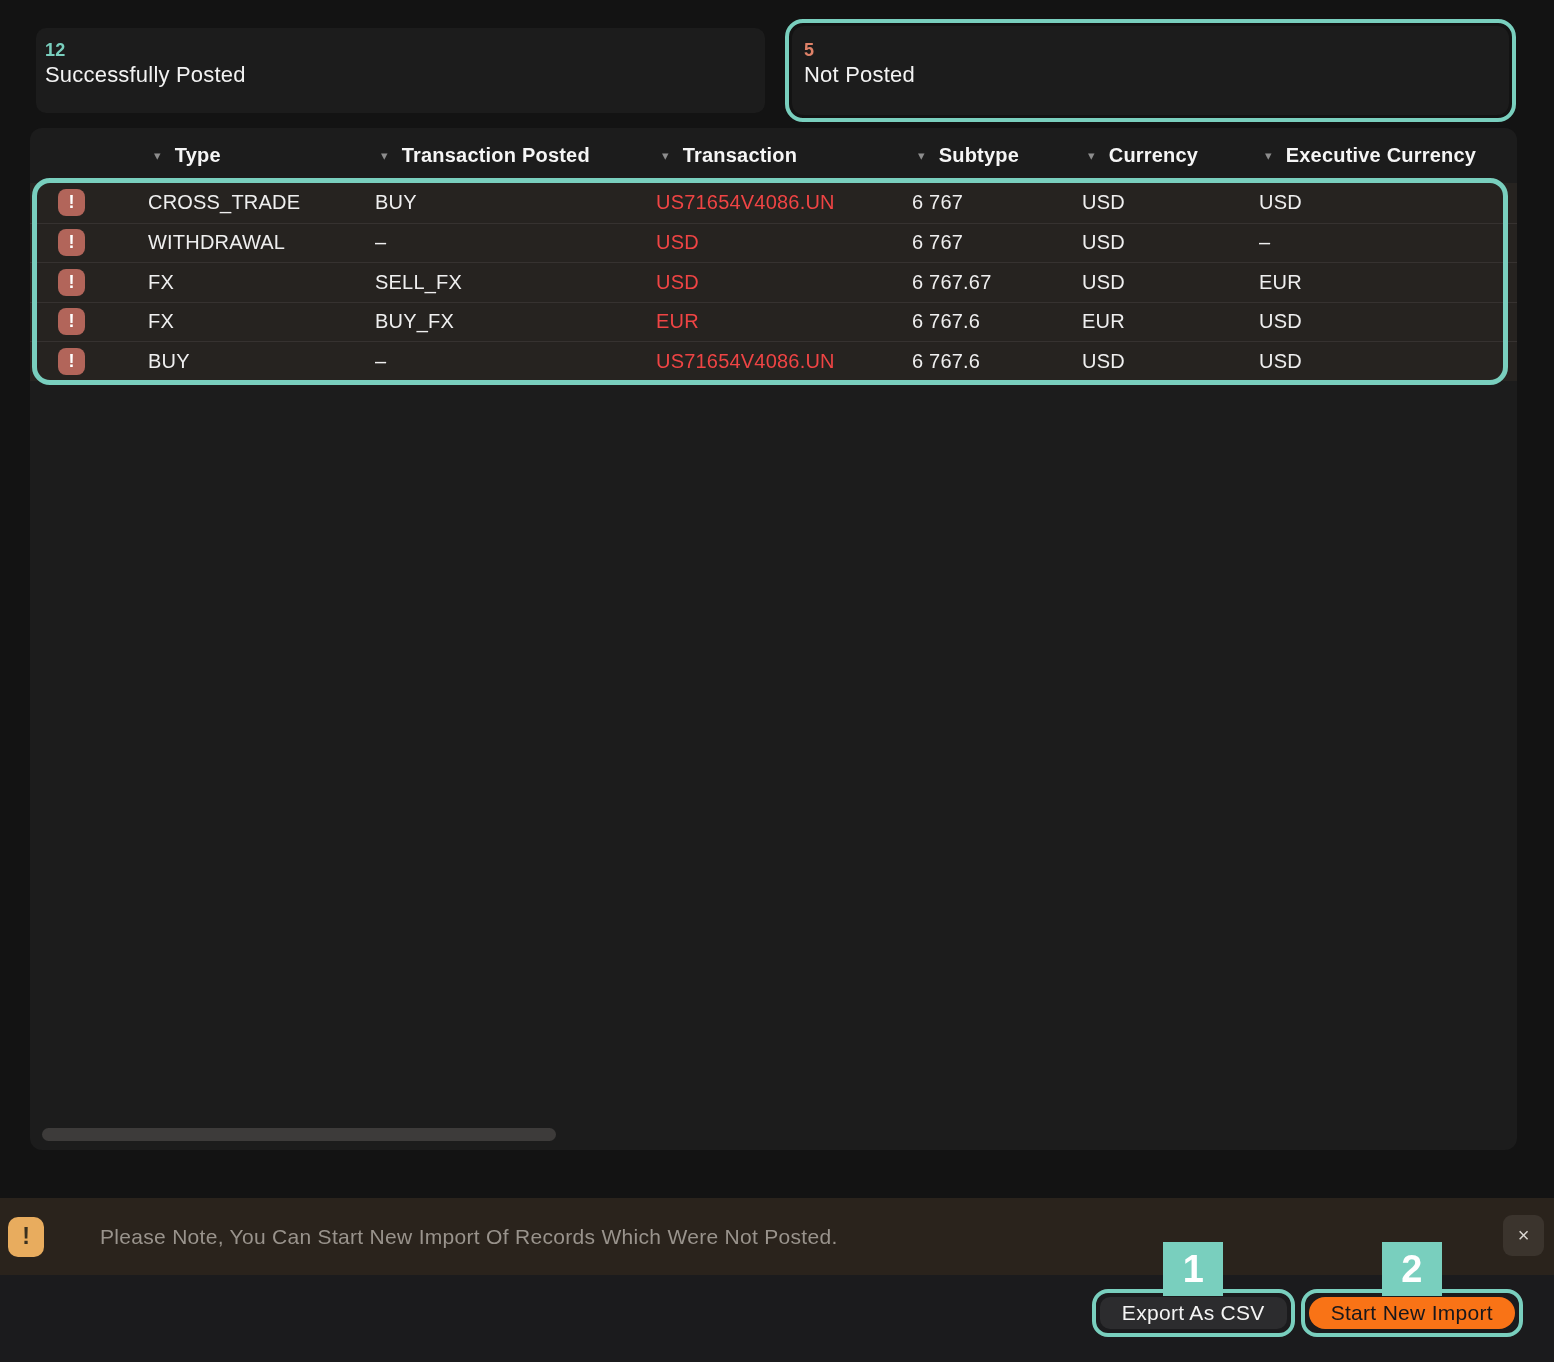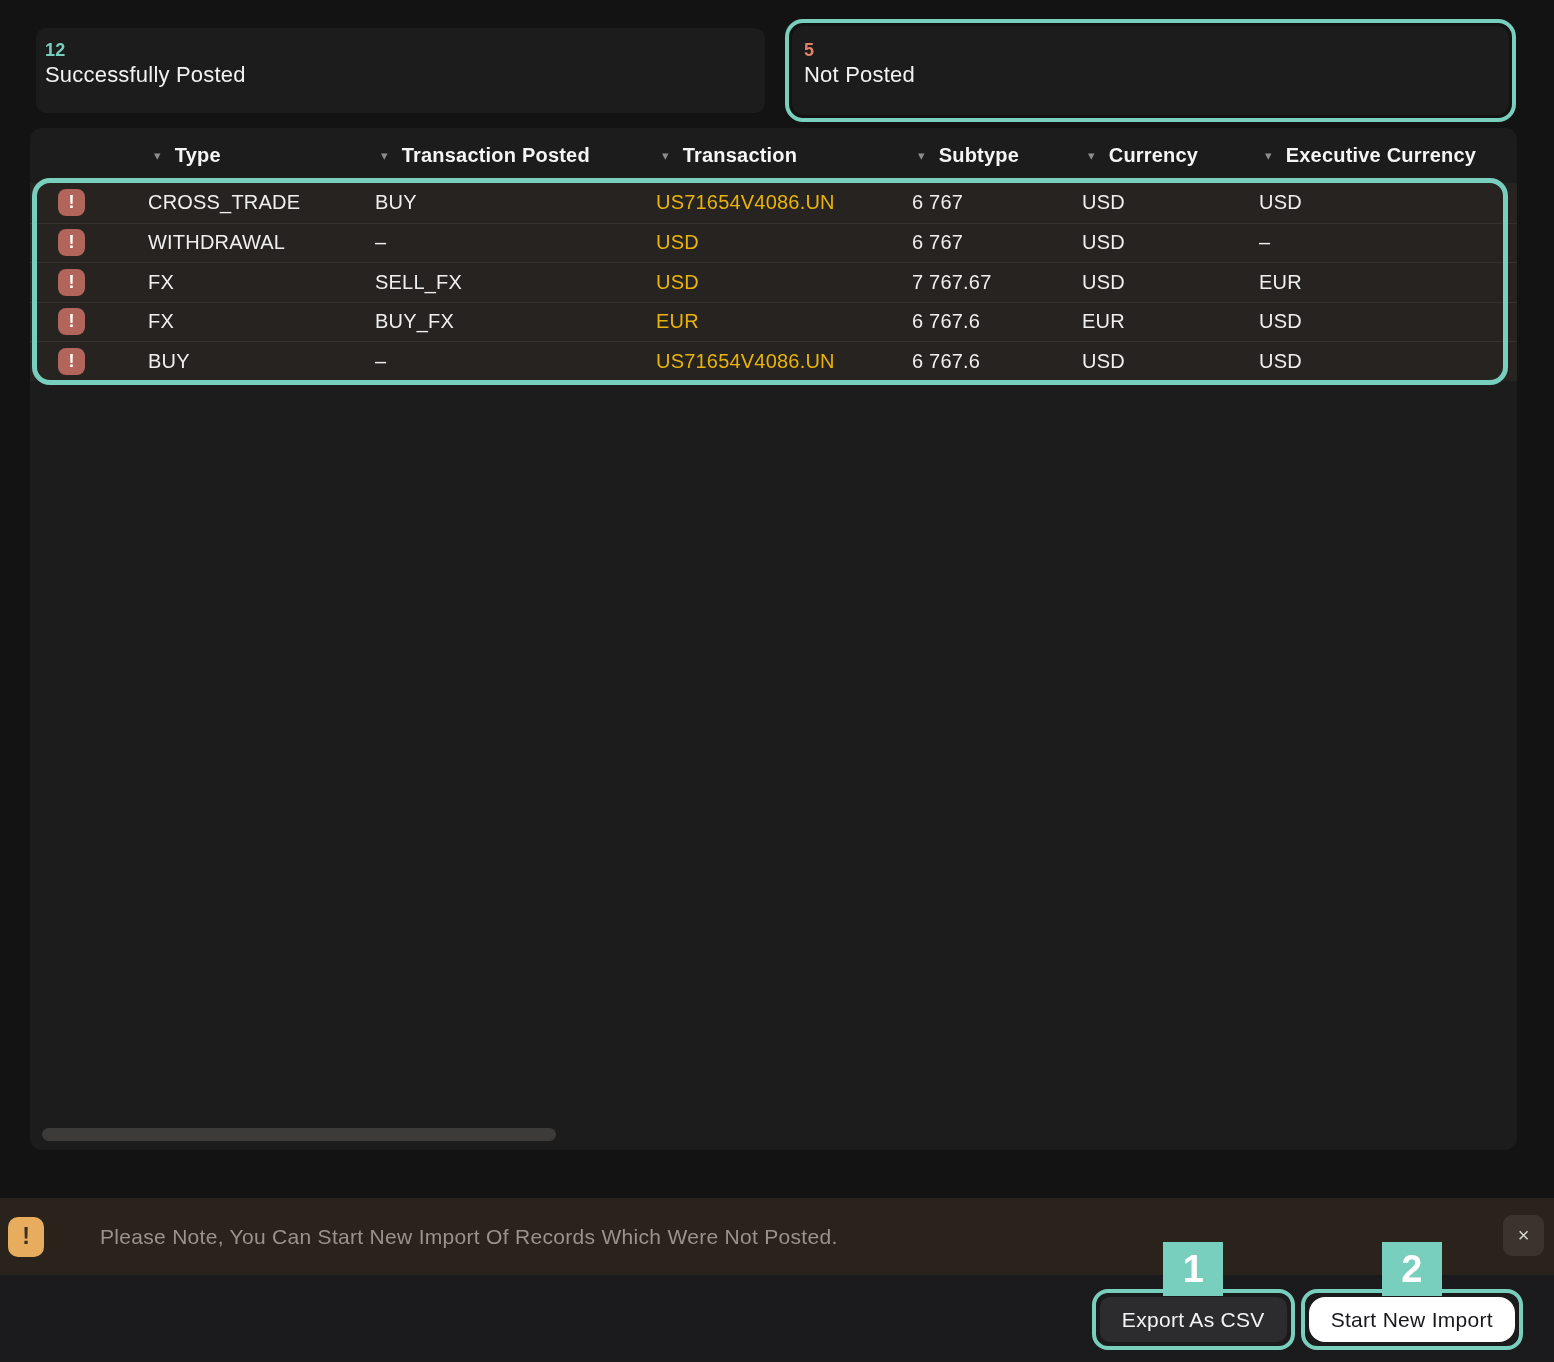--- a/index.html
+++ b/index.html
@@ -73,21 +73,21 @@
   .t-body { position: relative; z-index: 1; }
   .t-row {
     height: 39.5px;
     background: #262320;
     font-size: 20px;
     color: #EFEFEF;
     letter-spacing: .2px;
   }
   .t-row + .t-row { border-top: 1px solid #363230; }
   .td { white-space: nowrap; overflow: hidden; }
-  .td.link { color: #eab308; }
+  .td.link { color: #ef4444; }
   .icon-cell { padding-left: 28px; }
   .err-icon {
     display: inline-flex;
     align-items: center;
     justify-content: center;
     width: 27px; height: 27px;
     background: #B2655A;
     border-radius: 8px;
     color: #FFFFFF;
     font-size: 18px;
@@ -188,26 +188,26 @@
     align-items: center;
     justify-content: center;
   }
   .btn {
     border: none;
     border-radius: 10px;
     font-family: inherit;
     font-size: 21px;
     letter-spacing: .3px;
     padding: 0 22px;
-    height: 45px;
+    height: 32px;
     cursor: pointer;
     white-space: nowrap;
   }
   .btn.dark { background: #2C2C2E; color: #F4F4F4; }
-  .btn.light { background: #ffffff; color: #17171C; border-radius: 16px; }
+  .btn.light { background: #f97316; color: #17171C; border-radius: 16px; }
 </style>
 </head>
 <body>
 
 <div class="stats-row">
   <div class="stat-card first">
     <div class="stat-value teal">12</div>
     <div class="stat-label">Successfully Posted</div>
   </div>
   <div class="stat-annotation">
@@ -270,21 +270,21 @@
     <div class="td">USD</div>
     <div class="td">–</div>
   </div>
       <div class="t-row">
     <div class="td icon-cell">
       <span class="err-icon">!</span>
     </div>
     <div class="td">FX</div>
     <div class="td">SELL_FX</div>
     <div class="td link">USD</div>
-    <div class="td">7 767.67</div>
+    <div class="td">6 767.67</div>
     <div class="td">USD</div>
     <div class="td">EUR</div>
   </div>
       <div class="t-row">
     <div class="td icon-cell">
       <span class="err-icon">!</span>
     </div>
     <div class="td">FX</div>
     <div class="td">BUY_FX</div>
     <div class="td link">EUR</div>

